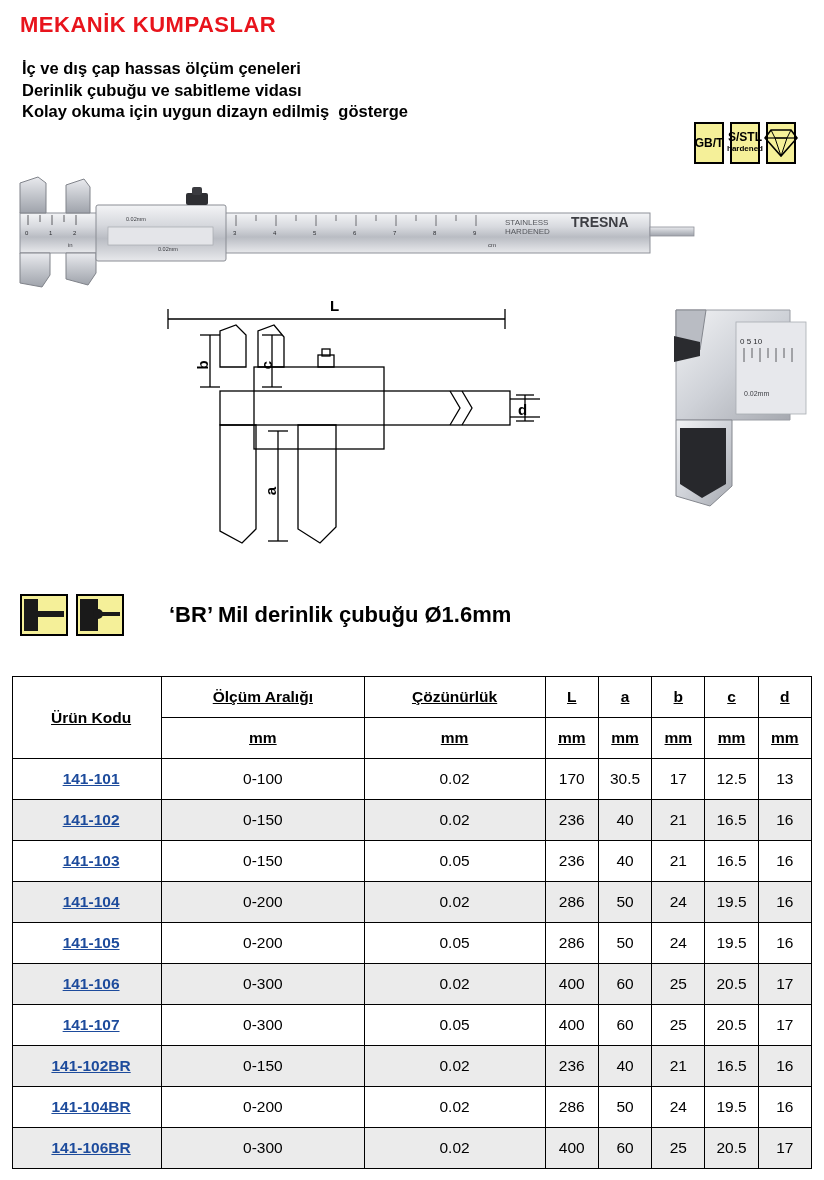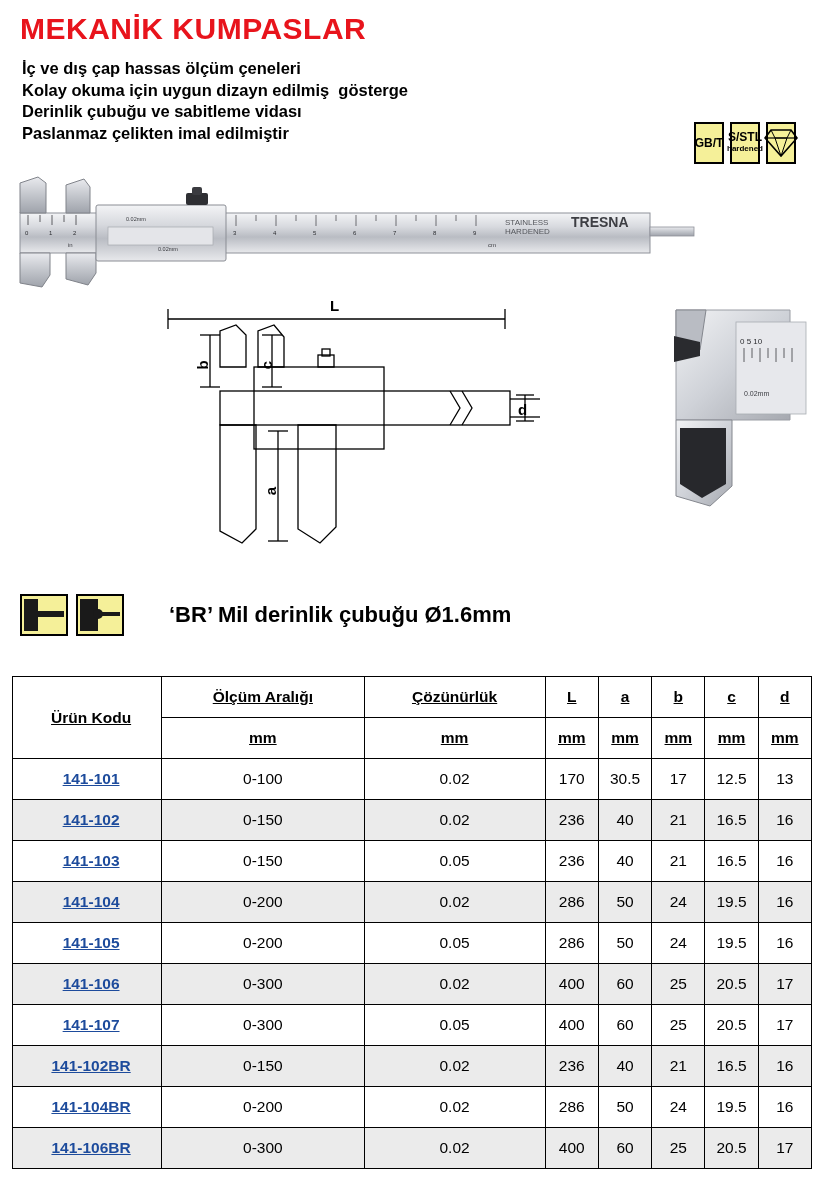--- a/index.html
+++ b/index.html
@@ -18,21 +18,21 @@
   .page {
     position: relative;
     width: 824px;
     height: 1180px;
   }
   
   .title {
     position: absolute;
     left: 20px;
     top: 12px;
-    font-size: 30px;
+    font-size: 22px;
     font-weight: bold;
     color: #e8141c;
     letter-spacing: 0.5px;
   }
   
   .features {
     position: absolute;
     left: 22px;
     top: 58px;
     font-size: 16.5px;
@@ -173,23 +173,22 @@
 </style>
 </head>
 <body>
 
 <div class="page">
 
   <div class="title">MEKANİK KUMPASLAR</div>
 
   <div class="features">
     <div>İç ve dış çap hassas ölçüm çeneleri</div>
+    <div>Derinlik çubuğu ve sabitleme vidası</div>
     <div>Kolay okuma için uygun dizayn edilmiş  gösterge</div>
-    <div>Derinlik çubuğu ve sabitleme vidası</div>
-    <div>Paslanmaz çelikten imal edilmiştir</div>
   </div>
 
   <div class="badges">
     <div class="badge">
       <span>GB/T</span>
     </div>
     <div class="badge">
       <span>S/STL</span>
       <span class="sub">hardened</span>
     </div>

